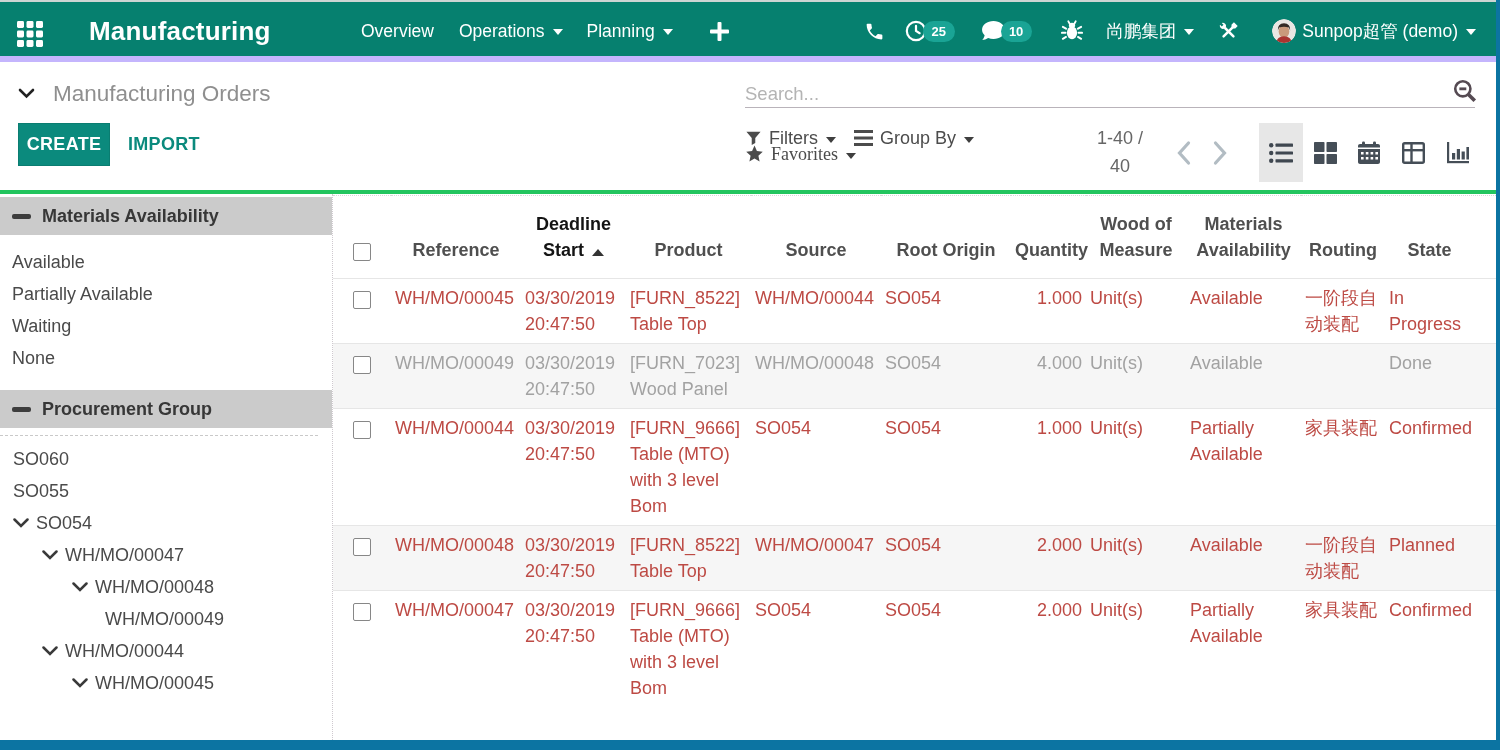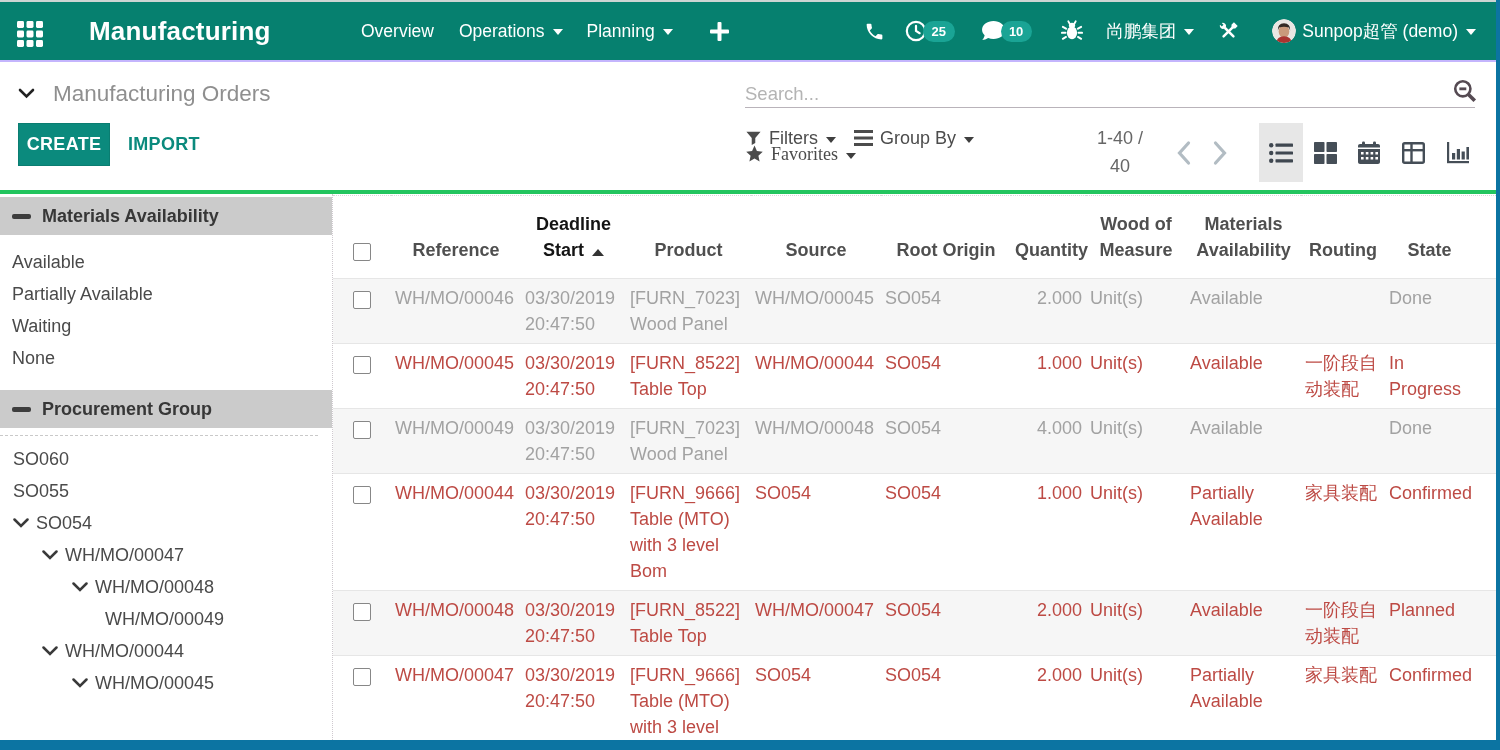--- a/index.html
+++ b/index.html
@@ -7,21 +7,21 @@
 body { font-family:"Liberation Sans", sans-serif; }
 .screen { position:relative; width:1500px; height:750px; background:#fff; overflow:hidden; }
 
 
 .top-edge { position:absolute; top:0; left:0; width:1500px; height:2px; background:#ccd5d3; z-index:60; }
 .right-strip { position:absolute; top:0; right:0; width:4px; height:750px; background:#0c74a2; z-index:70; }
 .bottom-strip { position:absolute; left:0; bottom:0; width:1500px; height:10px; background:#0c74a2; z-index:69; }
 
 
 .navbar { position:absolute; top:2px; left:0; width:1500px; height:60px; background:#06806f;
-  border-bottom:2px solid #c4b5fd; display:flex; align-items:center; color:#fff; z-index:10; }
+  border-bottom:6px solid #c4b5fd; display:flex; align-items:center; color:#fff; z-index:10; }
 .apps-btn { position:absolute; left:17px; top:19px; width:26px; height:26px; display:block; cursor:pointer; }
 .apps-btn svg { display:block; }
 .app-title { position:absolute; left:89px; top:14px; font-size:26px; font-weight:bold; color:#fff; letter-spacing:0.2px; }
 .nav-menu { position:absolute; left:361px; top:0; height:58px; display:flex; align-items:center; }
 .nav-menu a { color:#fff; font-size:17.5px; text-decoration:none; display:flex; align-items:center; cursor:pointer; }
 .menu-overview { margin-right:25px; }
 .menu-operations { margin-right:24px; }
 .menu-plus { margin-left:37px; font-size:22px; font-weight:bold; }
 .caret-w { width:0; height:0; border-left:5px solid transparent; border-right:5px solid transparent;
   border-top:6px solid #fff; margin-left:8px; margin-top:2px; }
@@ -432,35 +432,20 @@
           <th>Root Origin</th>
           <th class="qty">Quantity</th>
           <th>Wood of Measure</th>
           <th>Materials Availability</th>
           <th>Routing</th>
           <th class="state">State</th>
         </tr>
       </thead>
       <tbody>
 
-        <tr class="muted striped">
-          <td>
-                <span class="cb row-cb"></span>
-              </td>
-          <td>WH/MO/00046</td>
-          <td>03/30/2019 20:47:50</td>
-          <td>[FURN_7023] Wood Panel</td>
-          <td>WH/MO/00045</td>
-          <td>SO054</td>
-          <td class="qty">2.000</td>
-          <td>Unit(s)</td>
-          <td>Available</td>
-          <td></td>
-          <td class="state">Done</td>
-        </tr>
         <tr class="danger">
           <td>
                 <span class="cb row-cb"></span>
               </td>
           <td>WH/MO/00045</td>
           <td>03/30/2019 20:47:50</td>
           <td>[FURN_8522] Table Top</td>
           <td>WH/MO/00044</td>
           <td>SO054</td>
           <td class="qty">1.000</td>

